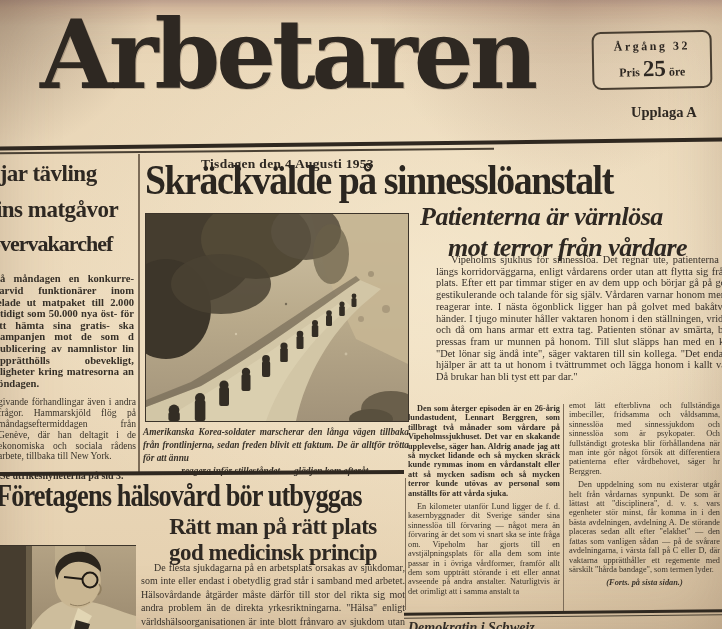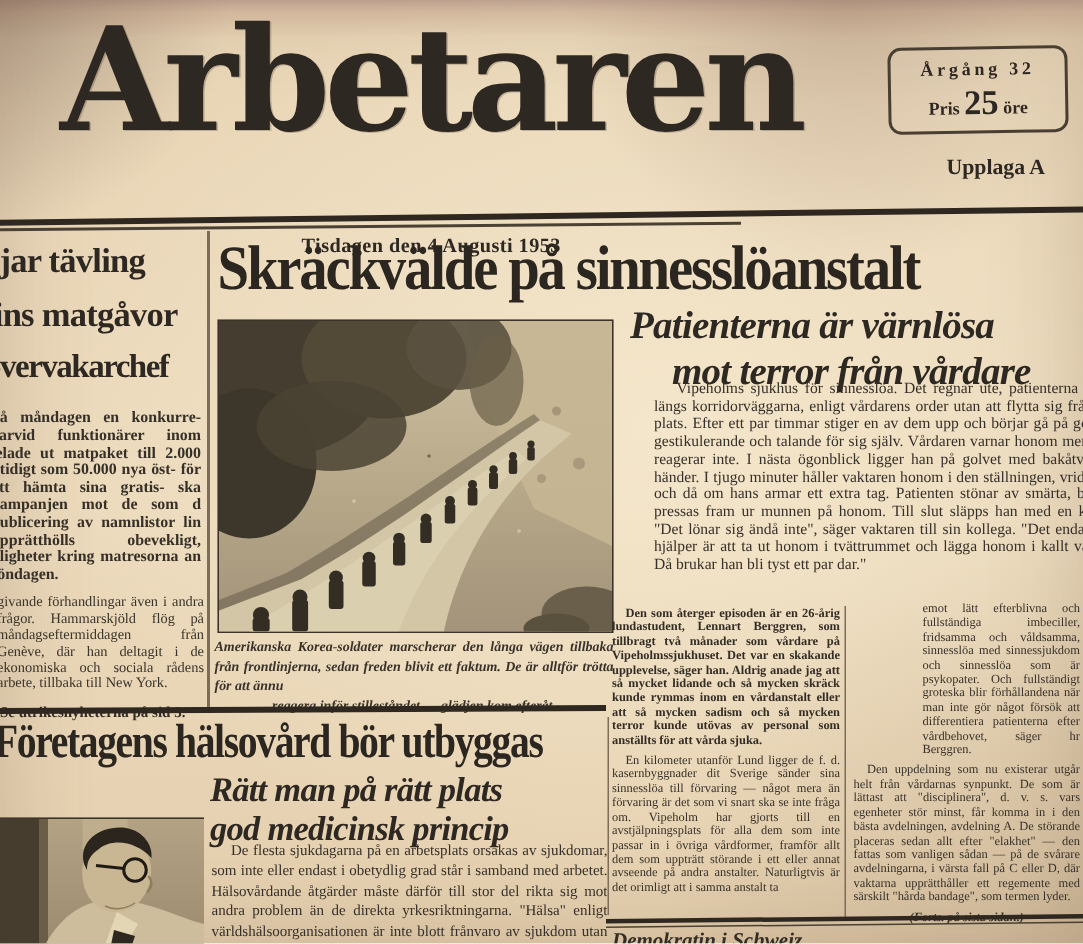--- a/index.html
+++ b/index.html
@@ -107,39 +107,39 @@
     position:absolute;left:408px;top:404px;width:152px;height:212px;
     font-size:8.3px;line-height:9.4px;text-align:justify;overflow:hidden;color:#38322a;
   }
   .col-mid p, .col-right p{margin:0 0 4px 0;text-indent:9px;}
   .col-mid .boldp{font-weight:bold;color:#332d26;}
   .vdiv-mid{position:absolute;left:563px;top:404px;width:1px;height:208px;background:#7c6c58;}
   .col-right{
     position:absolute;left:569px;top:401px;width:151px;height:215px;
     font-size:8.3px;line-height:9.4px;text-align:justify;overflow:hidden;color:#38322a;
   }
-  .col-right .noindent{text-indent:0;margin-left:46px;}
+  .col-right .noindent{text-indent:0;}
   .forts{display:block;text-align:center;font-style:italic;font-weight:bold;text-indent:0;}
   .rule-bottom-right{position:absolute;left:404px;top:611px;width:320px;height:3px;background:#2f2820;transform:rotate(-.6deg);}
   .rule-bottom-right2{position:absolute;left:404px;top:616px;width:320px;height:1px;background:#4a4134;transform:rotate(-.6deg);}
   .bottom-teaser{
     position:absolute;left:408px;top:620px;
     font-size:14px;font-weight:bold;font-style:italic;color:#332d26;white-space:nowrap;
   }
   
   .rule-second{position:absolute;left:0;top:471px;width:404px;height:3.5px;background:#2f2820;transform:rotate(-.3deg);}
   .second-headline{
     position:absolute;left:-4px;top:477px;
     font-size:29px;font-weight:bold;color:#2b2620;letter-spacing:-1px;white-space:nowrap;
     transform:scaleX(.91) scaleY(1.1);transform-origin:left top;
   }
   .second-sub{
     position:absolute;left:140px;top:515px;width:266px;
     font-size:23px;font-weight:bold;color:#2e2822;line-height:1.0;
-    text-align:left;letter-spacing:-.5px;font-style:italic;
+    text-align:center;letter-spacing:-.5px;
   }
   .second-sub .l2{display:block;margin-top:3px;white-space:nowrap;}
   .second-sub .l1{white-space:nowrap;}
   .portrait-photo{
     position:absolute;left:0;top:545px;width:136px;height:84px;
     border-top:1px solid #3c342a;background:#a79678;
   }
   .second-body{
     position:absolute;left:141px;top:561px;width:264px;height:68px;
     font-size:10px;line-height:13.4px;text-align:justify;text-indent:13px;

